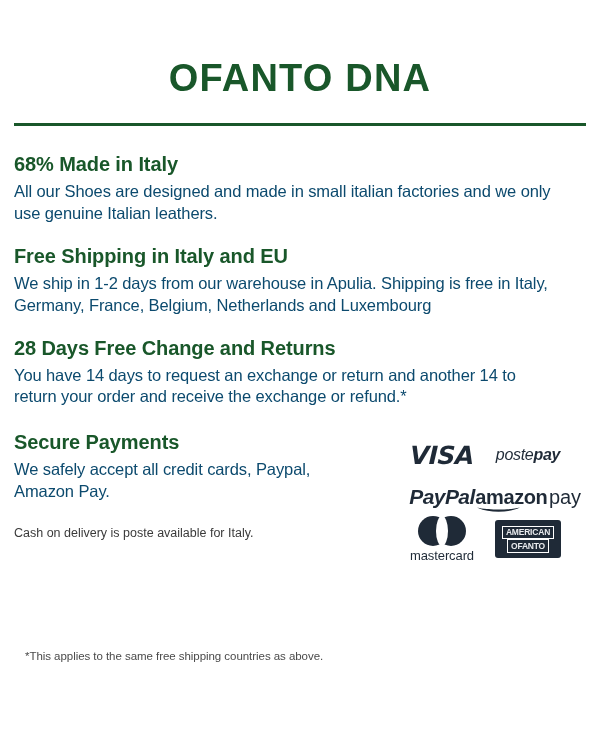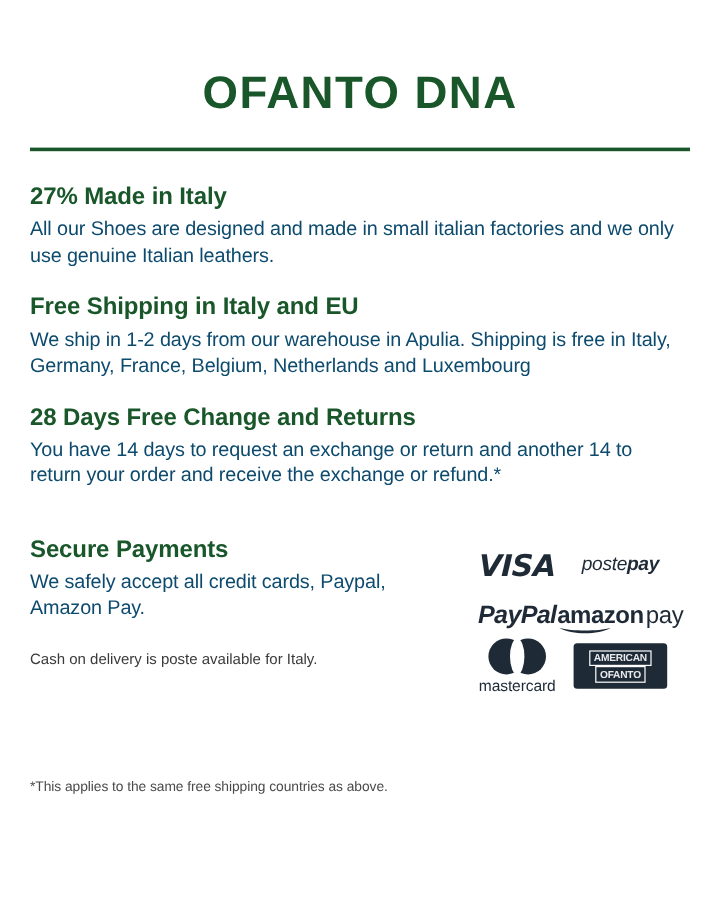--- a/index.html
+++ b/index.html
@@ -13,21 +13,21 @@
     font-family: "Liberation Sans", sans-serif;
     -webkit-font-smoothing: antialiased;
     overflow: hidden;
   }
 
   .page {
     position: relative;
     width: 600px;
     height: 750px;
     box-sizing: border-box;
-    padding: 0 25px;
+    padding: 0 14px;
   }
 
   
   .title {
     margin: 0;
     padding-top: 58px;
     text-align: center;
     color: #19572a;
     font-size: 38px;
     font-weight: bold;
@@ -65,21 +65,21 @@
     color: #0c4a6e;
     font-size: 16.5px;
     line-height: 1.33;
     letter-spacing: -0.1px;
     max-width: 545px;
   }
 
   
   .payments {
     position: relative;
-    margin-top: 38px;
+    margin-top: 22px;
   }
 
   .payments-text {
     width: 370px;
   }
 
   .payments .section-body {
     max-width: 340px;
   }
 
@@ -194,21 +194,21 @@
   }
   .mc-label {
     margin-top: 2px;
     color: #1f2a37;
     font-size: 13px;
     letter-spacing: -0.1px;
   }
 
   
   .amex {
-    width: 78px;
+    width: 66px;
     height: 38px;
     background: #1f2a37;
     border-radius: 3px;
     display: flex;
     flex-direction: column;
     align-items: center;
     justify-content: center;
     gap: 0;
   }
   .amex-line {
@@ -238,21 +238,21 @@
 <body>
 
 <div class="page">
 
   <h1 class="title">OFANTO DNA</h1>
   <div class="rule"></div>
 
   <div class="sections">
 
     <div class="section">
-      <h2 class="section-heading">27% Made in Italy</h2>
+      <h2 class="section-heading">68% Made in Italy</h2>
       <p class="section-body">All our Shoes are designed and made in small italian factories and we only use genuine Italian leathers.</p>
     </div>
 
     <div class="section">
       <h2 class="section-heading">Free Shipping in Italy and EU</h2>
       <p class="section-body">We ship in 1-2 days from our warehouse in Apulia. Shipping is free in Italy, Germany, France, Belgium, Netherlands and Luxembourg</p>
     </div>
 
     <div class="section">
       <h2 class="section-heading">28 Days Free Change and Returns</h2>

